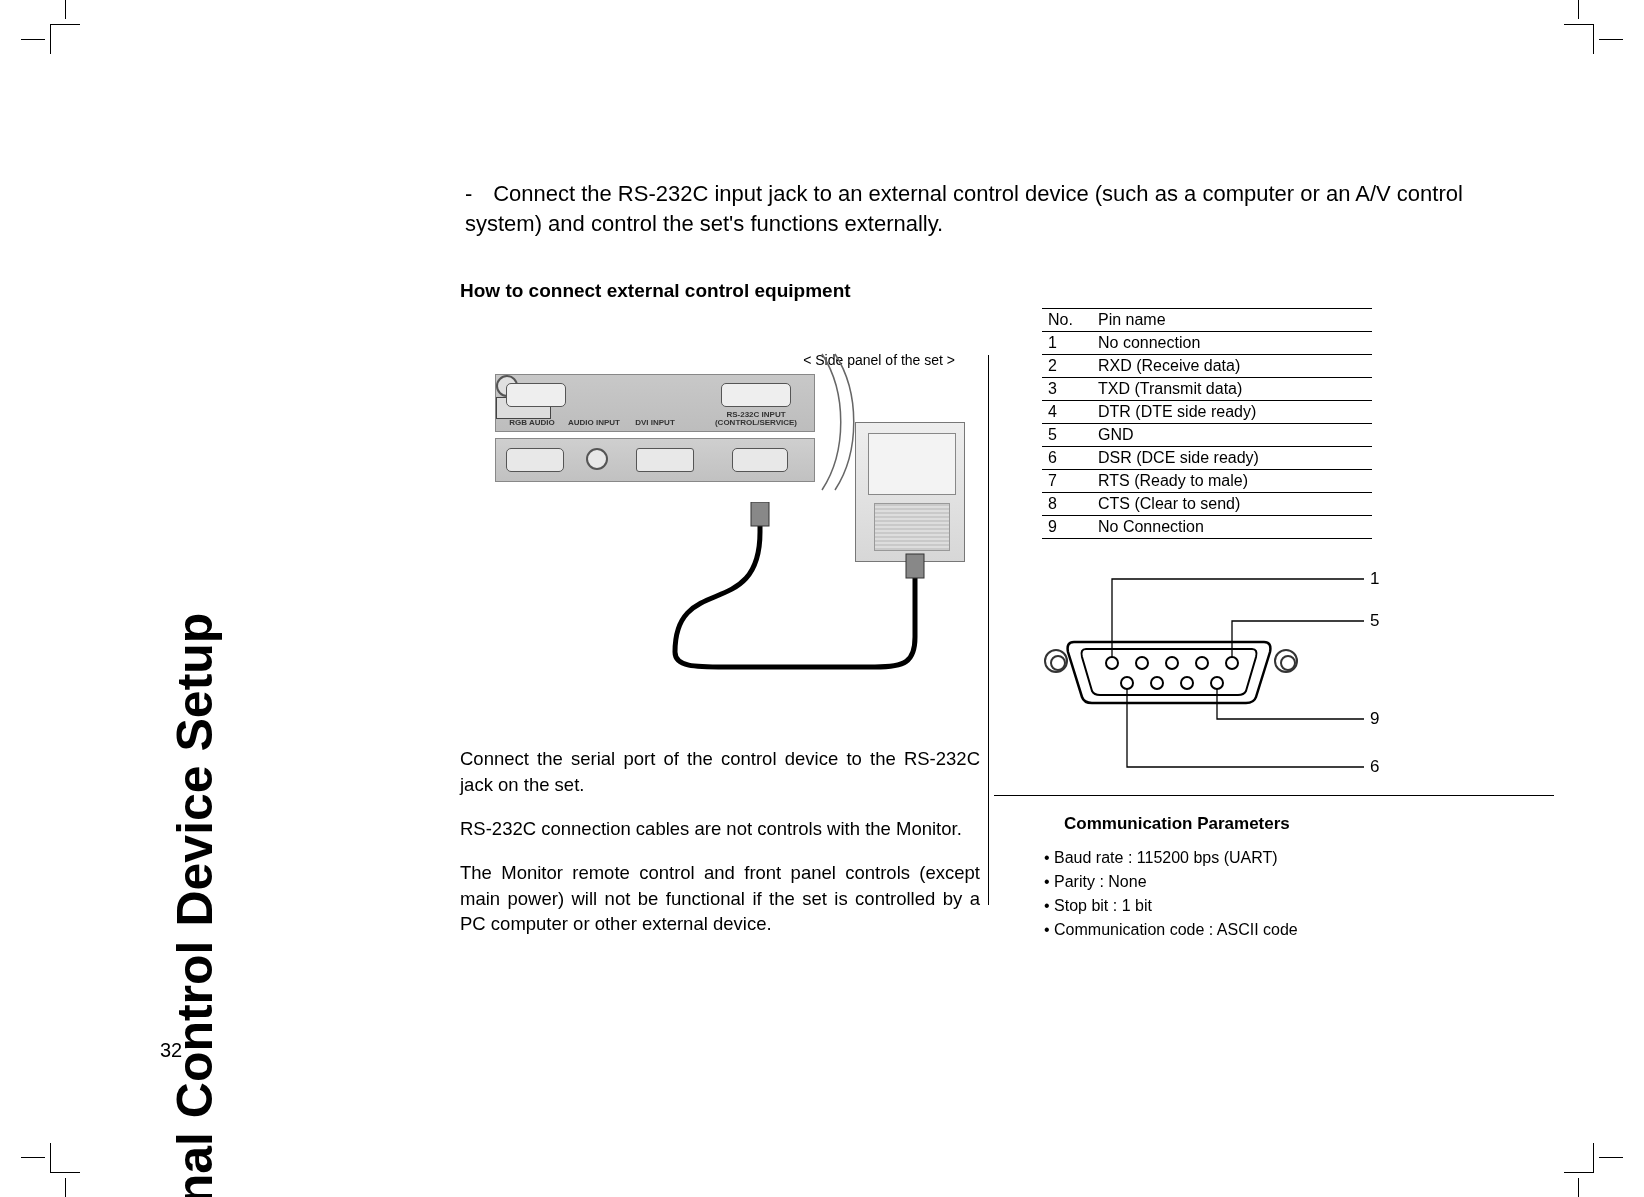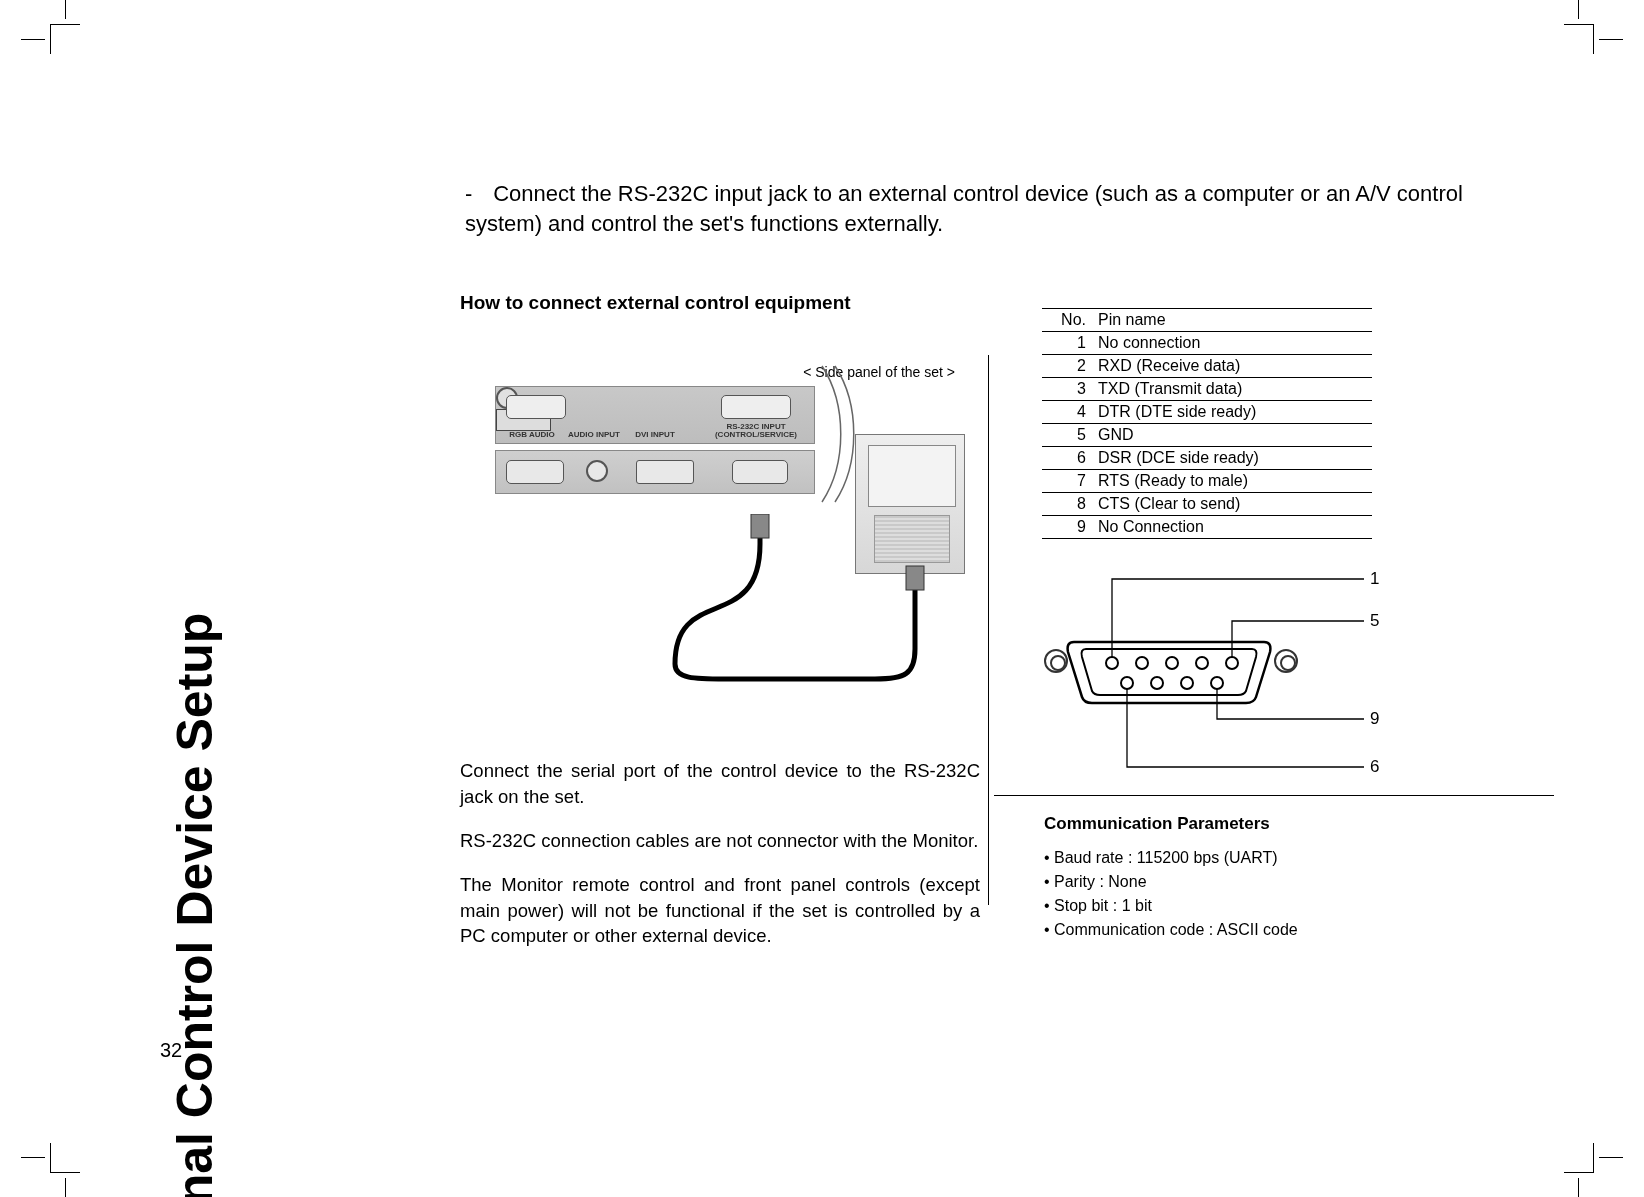--- a/index.html
+++ b/index.html
@@ -51,21 +51,21 @@
     width: 1080px;
     font-size: 22px;
     line-height: 1.38;
     margin-top: 28px;
   }
   .intro .dash { display:inline-block; width: 22px; }
 
   .col-left {
     position: absolute;
     left: 400px;
-    top: 252px;
+    top: 240px;
     width: 520px;
   }
   .col-right {
     position: absolute;
     left: 934px;
     top: 240px;
     width: 560px;
   }
   h3.sec { font-size: 19px; font-weight: 700; margin-bottom: 20px; }
 
@@ -111,33 +111,33 @@
   .pc::after{content:"";position:absolute;left:18px;top:80px;width:74px;height:46px;background:repeating-linear-gradient(#c9c9c9,#c9c9c9 2px,#ddd 2px,#ddd 4px);border:1px solid #999;}
   .cable { position:absolute; left:180px; top:150px; width:260px; height:170px; }
 
   .left-text { margin-top: 24px; font-size: 18.5px; line-height:1.4; text-align: justify; }
   .left-text p { margin-bottom: 18px; }
 
   
   .vline-r { position:absolute; left: 928px; top: 315px; width:1px; height:550px; background:#000; }
   .pin-table { width: 330px; border-collapse: collapse; font-size: 16px; margin-left: 48px; margin-top: 28px; }
   .pin-table td { border-bottom: 1px solid #000; padding: 2px 6px; }
-  .pin-table td:first-child { width: 50px; text-align:right; }
+  .pin-table td:first-child { width: 50px; text-align:left; }
   .pin-table tr:first-child td { border-top: 1px solid #000; }
 
   .connector-fig { position: relative; width: 360px; height: 220px; margin: 30px 0 0 40px; }
   .dsub { position:absolute; left:30px; top:68px; width:210px; height:70px; }
   .screwL,.screwR{position:absolute;top:80px;width:24px;height:24px;border:2px solid #333;border-radius:50%;}
   .screwL{left:10px;} .screwR{left:240px;}
   .screwL::after,.screwR::after{content:"";position:absolute;left:4px;top:4px;width:12px;height:12px;border:2px solid #333;border-radius:50%;}
   .pinlbl{position:absolute;font-size:17px;}
   .hr-r { border:0; border-top:1px solid #000; margin: 6px 0 18px 0; }
 
   .comm { margin-left: 50px; }
-  .comm h4 { font-size: 17px; font-weight:700; margin-bottom: 12px; }
+  .comm h4 { font-size: 17px; font-weight:700; margin-bottom: 12px; margin-left: 20px; }
   .comm ul { list-style: none; font-size: 16px; line-height:1.5; }
   .comm li::before { content:"• "; }
 
 </style>
 </head>
 <body>
 
 <div class="crop-tl"></div>
 <div class="crop-tr"></div>
 <div class="crop-bl"></div>
@@ -184,21 +184,21 @@
       <div class="pc"></div>
       <svg class="cable" viewBox="0 0 260 170">
         <path d="M95,0 L95,30 C95,120 10,70 10,150 C10,165 30,165 60,165 L210,165 C240,165 250,160 250,135 L250,70" fill="none" stroke="#000" stroke-width="5"></path>
         <rect x="86" y="0" width="18" height="24" fill="#888" stroke="#333"></rect>
         <rect x="241" y="52" width="18" height="24" fill="#888" stroke="#333"></rect>
       </svg>
     </div>
 
     <div class="left-text">
       <p>Connect the serial port of the control device to the RS-232C jack on the set.</p>
-      <p>RS-232C connection cables are not connector with the Monitor.</p>
+      <p>RS-232C connection cables are not controls with the Monitor.</p>
       <p>The Monitor remote control and front panel controls (except main power) will not be functional if the set is controlled by a PC computer or other external device.</p>
     </div>
   </div>
 
   <div class="vline-r"></div>
 
   <div class="col-right">
 
     <table class="pin-table">
       <tbody>

